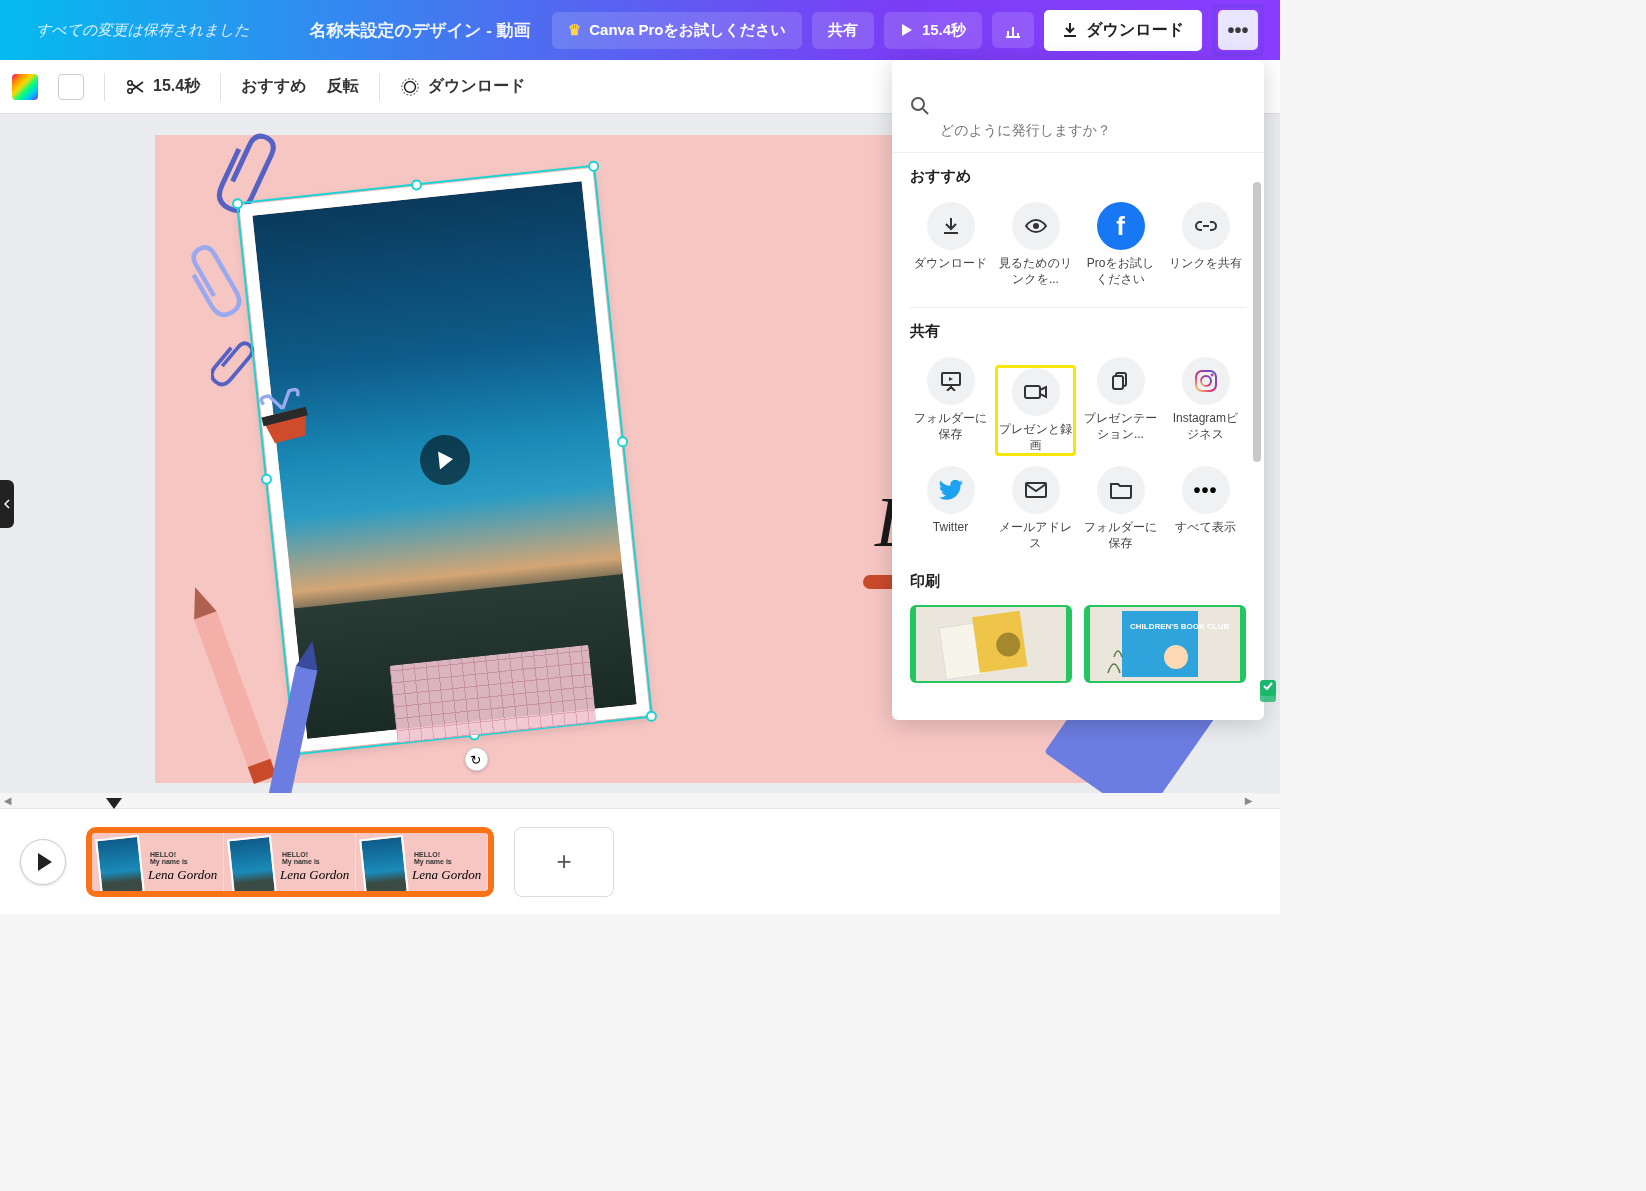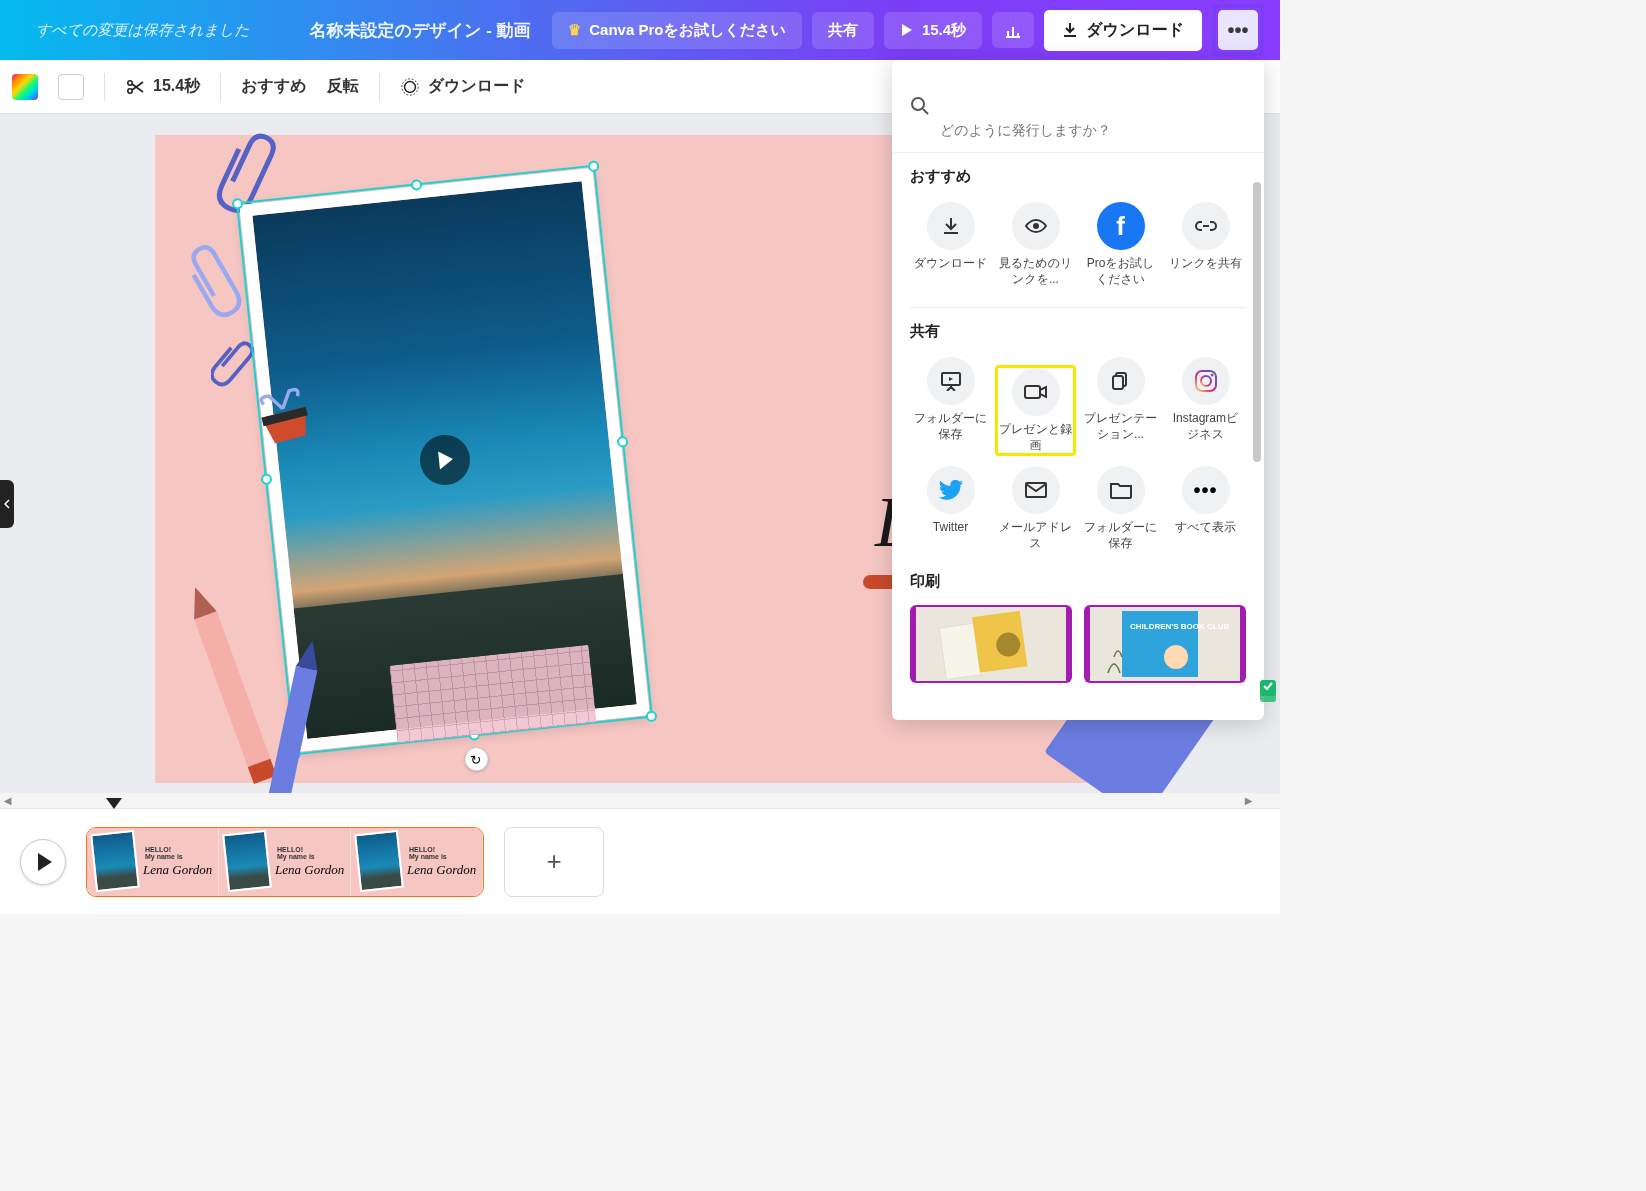--- a/index.html
+++ b/index.html
@@ -56,21 +56,21 @@
 .underline { position: absolute; right: 42px; top: 440px; width: 260px; height: 14px; border-radius: 8px; background: #c94a2b; }
 
 .pencil { position: absolute; }
 .blue-diag { position: absolute; right: -40px; bottom: -20px; width: 120px; height: 180px; background: #6b7de0; transform: rotate(35deg); border-radius: 4px; }
 
 
 .timeline-bar { position: absolute; left: 0; right: 0; bottom: 0; height: 106px; background: white; border-top: 1px solid #e5e5e5; display: flex; align-items: center; padding: 0 20px; gap: 20px; }
 .play-circle { width: 46px; height: 46px; border-radius: 50%; background: white; border: 1px solid #ccc; display: flex; align-items: center; justify-content: center; box-shadow: 0 1px 3px rgba(0,0,0,0.15); cursor: pointer; }
 .play-circle::after { content: ''; width: 0; height: 0; border-left: 14px solid #222; border-top: 9px solid transparent; border-bottom: 9px solid transparent; margin-left: 3px; }
 .playhead-marker { position: absolute; left: 106px; top: -11px; width: 0; height: 0; border-left: 8px solid transparent; border-right: 8px solid transparent; border-top: 11px solid #222; }
-.thumbs { display: flex; border: 1px solid #f97316; border-radius: 10px; overflow: hidden; height: 70px; }
+.thumbs { display: flex; border: 6px solid #f97316; border-radius: 10px; overflow: hidden; height: 70px; }
 .thumb { width: 132px; height: 100%; background: #f6c6c3; position: relative; border-right: 1px solid rgba(255,255,255,0.4); }
 .thumb-sky { position: absolute; left: 6px; top: 4px; width: 44px; height: 58px; background: linear-gradient(180deg, #0e5c8a, #1a8ab8 60%, #3a4a44 80%); border: 2px solid white; transform: rotate(-6deg); }
 .thumb-text { position: absolute; left: 58px; top: 18px; font-size: 7px; font-weight: 700; color: #333; }
 .thumb-sig { position: absolute; left: 56px; top: 34px; font-size: 13px; font-family: cursive; font-style: italic; }
 .add-thumb { width: 100px; height: 70px; border: 1px solid #ddd; border-radius: 8px; display: flex; align-items: center; justify-content: center; font-size: 26px; color: #555; cursor: pointer; }
 
 
 .left-tab { position: absolute; left: 0; top: 480px; width: 14px; height: 48px; background: #222; border-radius: 0 6px 6px 0; display: flex; align-items: center; justify-content: center; color: white; }
 
 
@@ -84,21 +84,21 @@
 .panel-search input { border: none; outline: none; font-size: 14px; flex: 1; color: #4d7c0f; margin-top: 48px; }
 .panel-body { flex: 1; overflow-y: auto; padding: 14px 18px 12px 18px; }
 .panel-section-title { font-weight: 700; font-size: 15px; color: #222; margin-bottom: 14px; }
 .panel-grid { display: grid; grid-template-columns: repeat(4, 1fr); gap: 8px 4px; margin-bottom: 18px; }
 .panel-item { display: flex; flex-direction: column; align-items: center; text-align: center; cursor: pointer; padding: 2px; }
 .panel-item.highlighted { border: 3px solid #f7e600; border-radius: 4px; padding: 0; margin-top: 10px; }
 .panel-icon { width: 48px; height: 48px; border-radius: 50%; background: #f0f1f3; display: flex; align-items: center; justify-content: center; margin-bottom: 6px; font-size: 20px; }
 .panel-label { font-size: 12px; color: #444; line-height: 1.3; }
 .panel-hr { border: none; border-top: 1px solid #eee; margin-bottom: 14px; }
 .print-row { display: flex; gap: 12px; margin-bottom: 10px; }
-.print-card { flex: 1; height: 78px; border-radius: 6px; background: #a21caf; display: flex; align-items: center; justify-content: center; overflow: hidden; }
+.print-card { flex: 1; height: 78px; border-radius: 6px; background: #22c55e; display: flex; align-items: center; justify-content: center; overflow: hidden; }
 .panel-scroll-ind { position: absolute; right: 3px; top: 122px; width: 8px; height: 280px; background: #c8c8c8; border-radius: 4px; }
 
 .fb-icon { background: #1877f2 !important; color: white; }
 .ig-icon svg { width: 24px; height: 24px; }
 .tw-icon { color: #1da1f2; }
 
 .little-badge { position: absolute; right: 2px; bottom: 210px; width: 20px; height: 26px; }
 </style>
 </head>
 <body>

